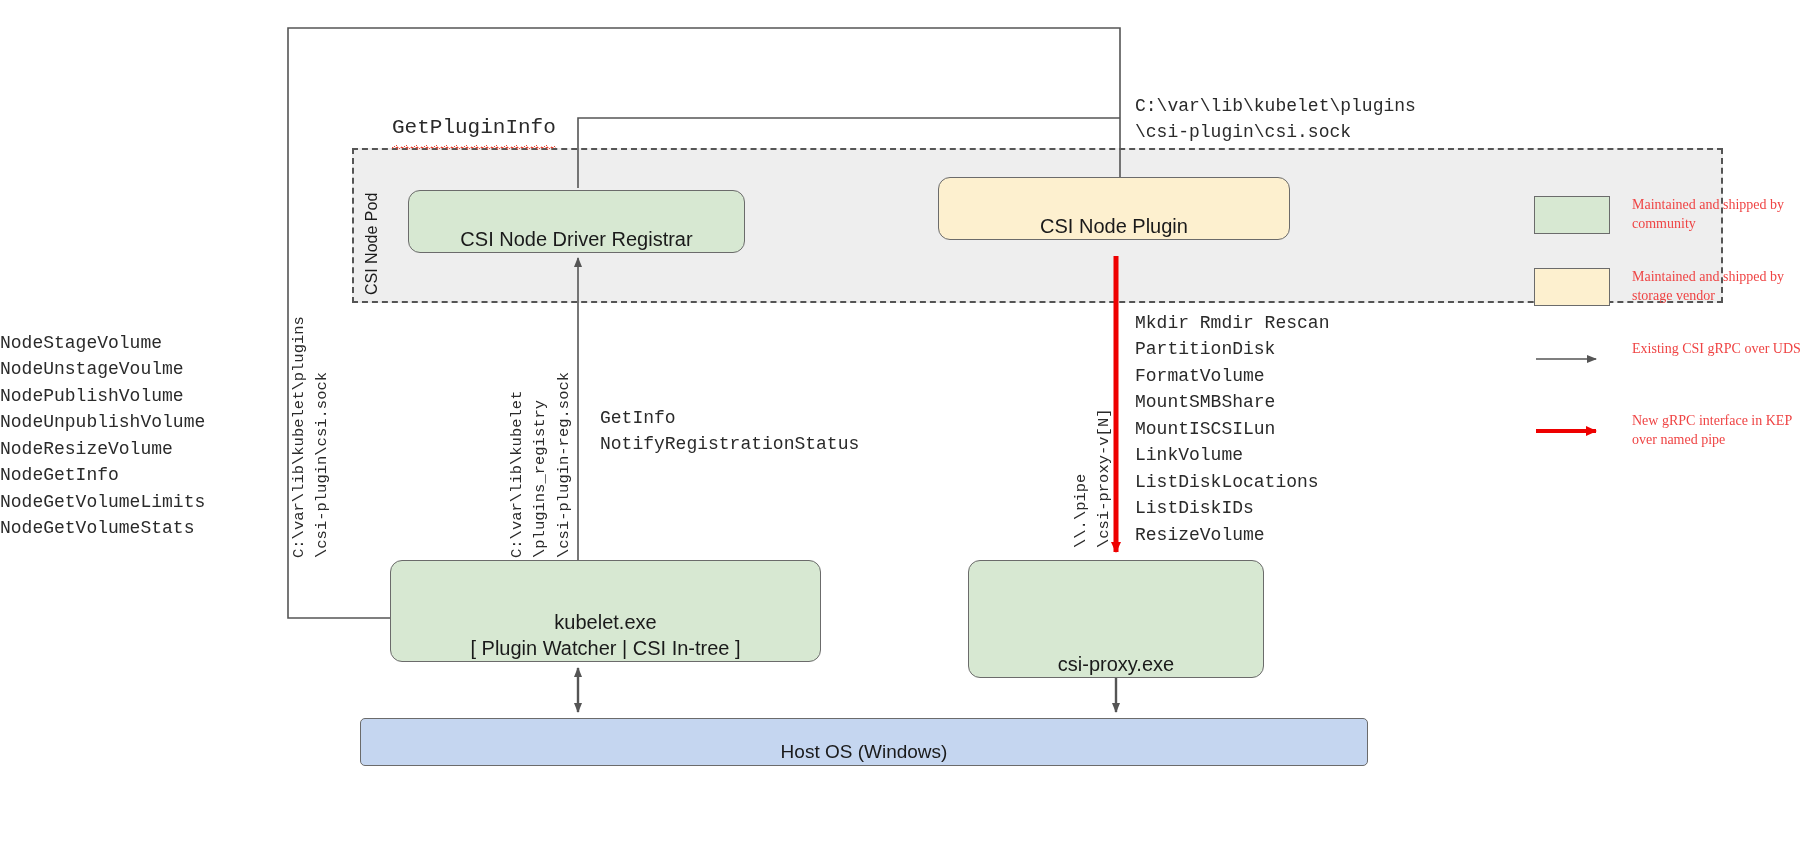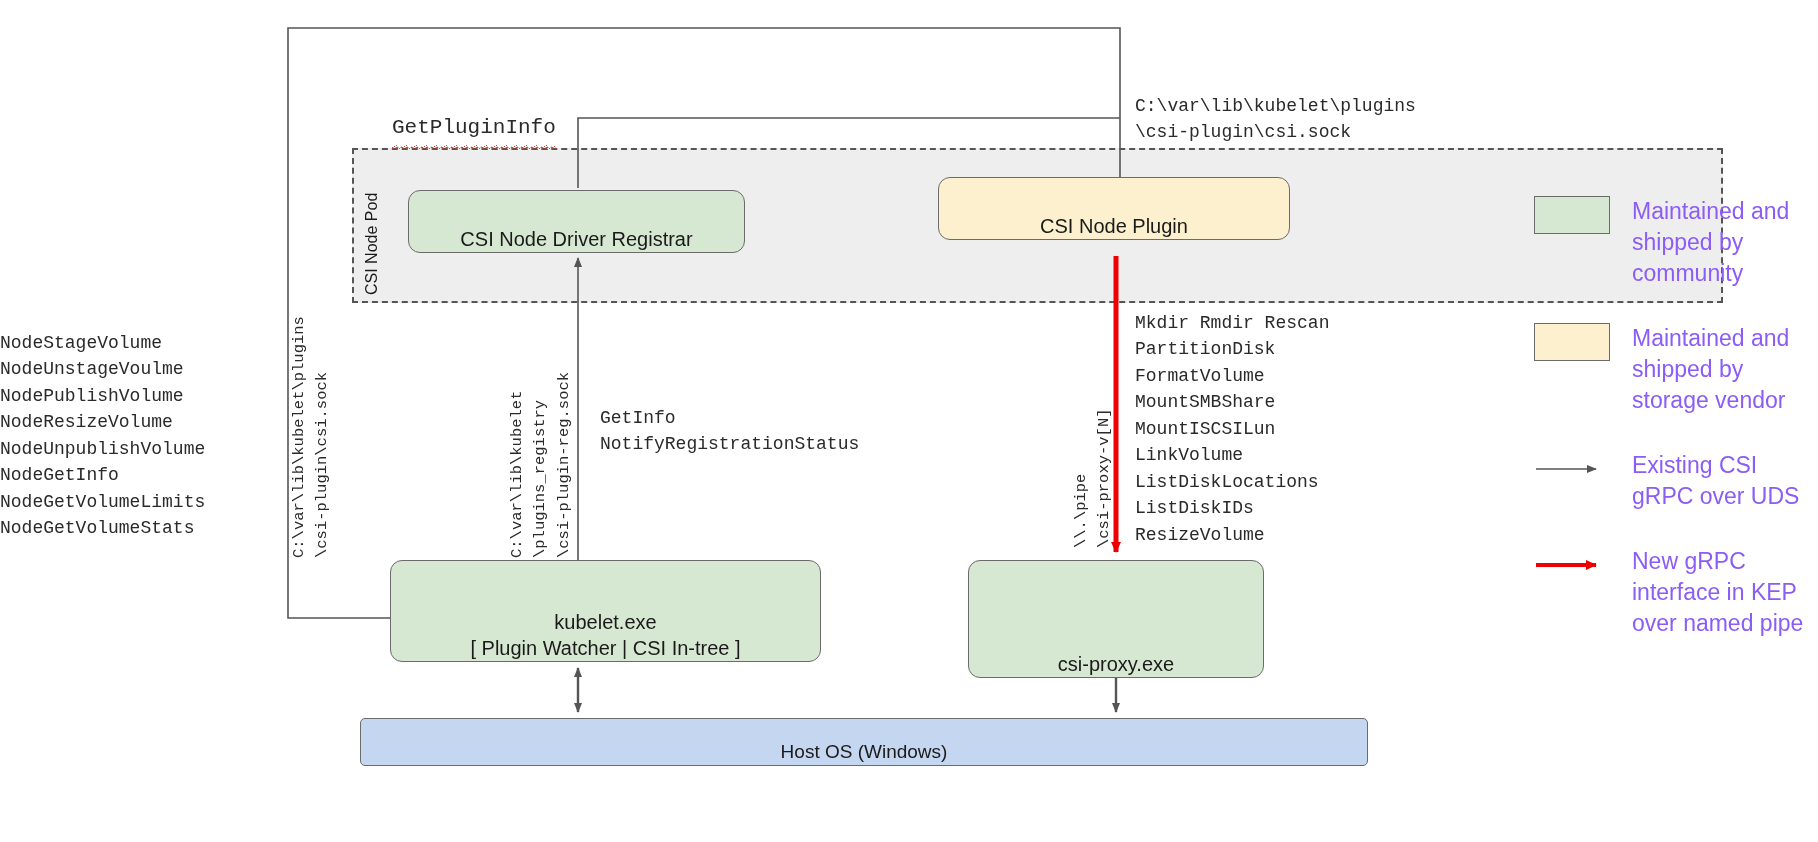--- a/index.html
+++ b/index.html
@@ -81,21 +81,21 @@
   #legend{position:absolute;left:1534px;top:196px;width:280px;}
   .legend-row{display:flex;align-items:flex-start;margin-bottom:34px;}
   .legend-swatch{
     width:76px;height:38px;box-sizing:border-box;
     border:1.6px solid #6b6b6b;flex:0 0 auto;margin-right:22px;
   }
   .legend-arrowbox{
     width:76px;height:38px;flex:0 0 auto;margin-right:22px;
     display:flex;align-items:center;justify-content:center;
   }
-  .legend-text{font-size:23px;line-height:1.35;color:#8b5cf6;}
+  .legend-text{font-size:14px;line-height:1.35;color:#ef4444;font-family:Liberation Serif, serif;}
   #legend-row-arrow-gray{margin-top:22px;}
 </style>
 </head>
 <body>
 
 <div class="stage">
 
   <div id="csi-node-pod"></div>
   <div id="csi-node-pod-label">CSI Node Pod</div>
 
@@ -158,21 +158,21 @@
 
   <div class="node blue" id="host-os">
     <span class="lbl">Host OS (Windows)</span>
   </div>
 
   <div class="mono" id="get-plugin-info"><span class="squiggle">GetPluginInfo</span></div>
 
   <div class="mono" id="csi-sock-path">C:\var\lib\kubelet\plugins
 \csi-plugin\csi.sock</div>
 
-  <div class="mono" id="kubelet-calls"><div>NodeStageVolume</div><div>NodeUnstageVoulme</div><div>NodePublishVolume</div><div>NodeResizeVolume</div><div>NodeUnpublishVolume</div><div>NodeGetInfo</div><div>NodeGetVolumeLimits</div><div>NodeGetVolumeStats</div></div>
+  <div class="mono" id="kubelet-calls"><div>NodeStageVolume</div><div>NodeUnstageVoulme</div><div>NodePublishVolume</div><div>NodeUnpublishVolume</div><div>NodeResizeVolume</div><div>NodeGetInfo</div><div>NodeGetVolumeLimits</div><div>NodeGetVolumeStats</div></div>
 
   <div class="mono" id="registration-calls"><div>GetInfo</div><div>NotifyRegistrationStatus</div></div>
 
   <div class="mono" id="proxy-calls"><div>Mkdir Rmdir Rescan</div><div>PartitionDisk</div><div>FormatVolume</div><div>MountSMBShare</div><div>MountISCSILun</div><div>LinkVolume</div><div>ListDiskLocations</div><div>ListDiskIDs</div><div>ResizeVolume</div></div>
 
   <div class="vmono" id="v-csi-sock">C:\var\lib\kubelet\plugins
 \csi-plugin\csi.sock</div>
 
   <div class="vmono" id="v-reg-sock">C:\var\lib\kubelet
 \plugins_registry

